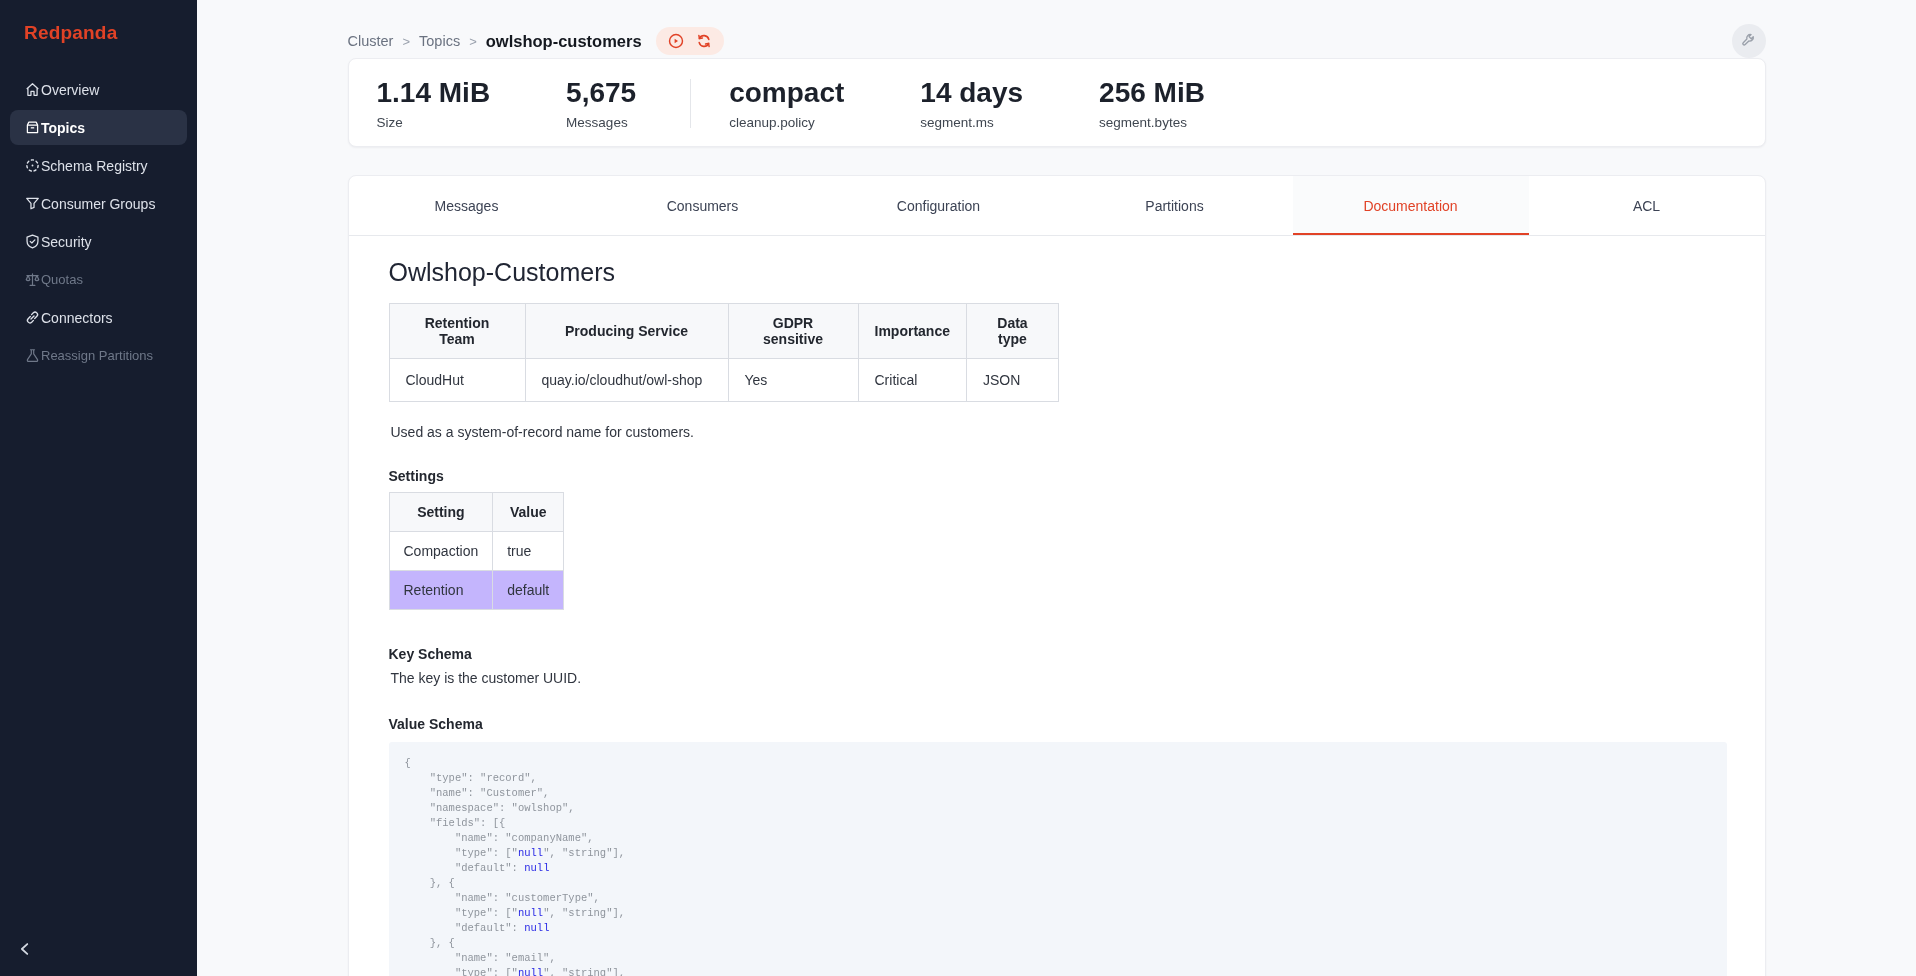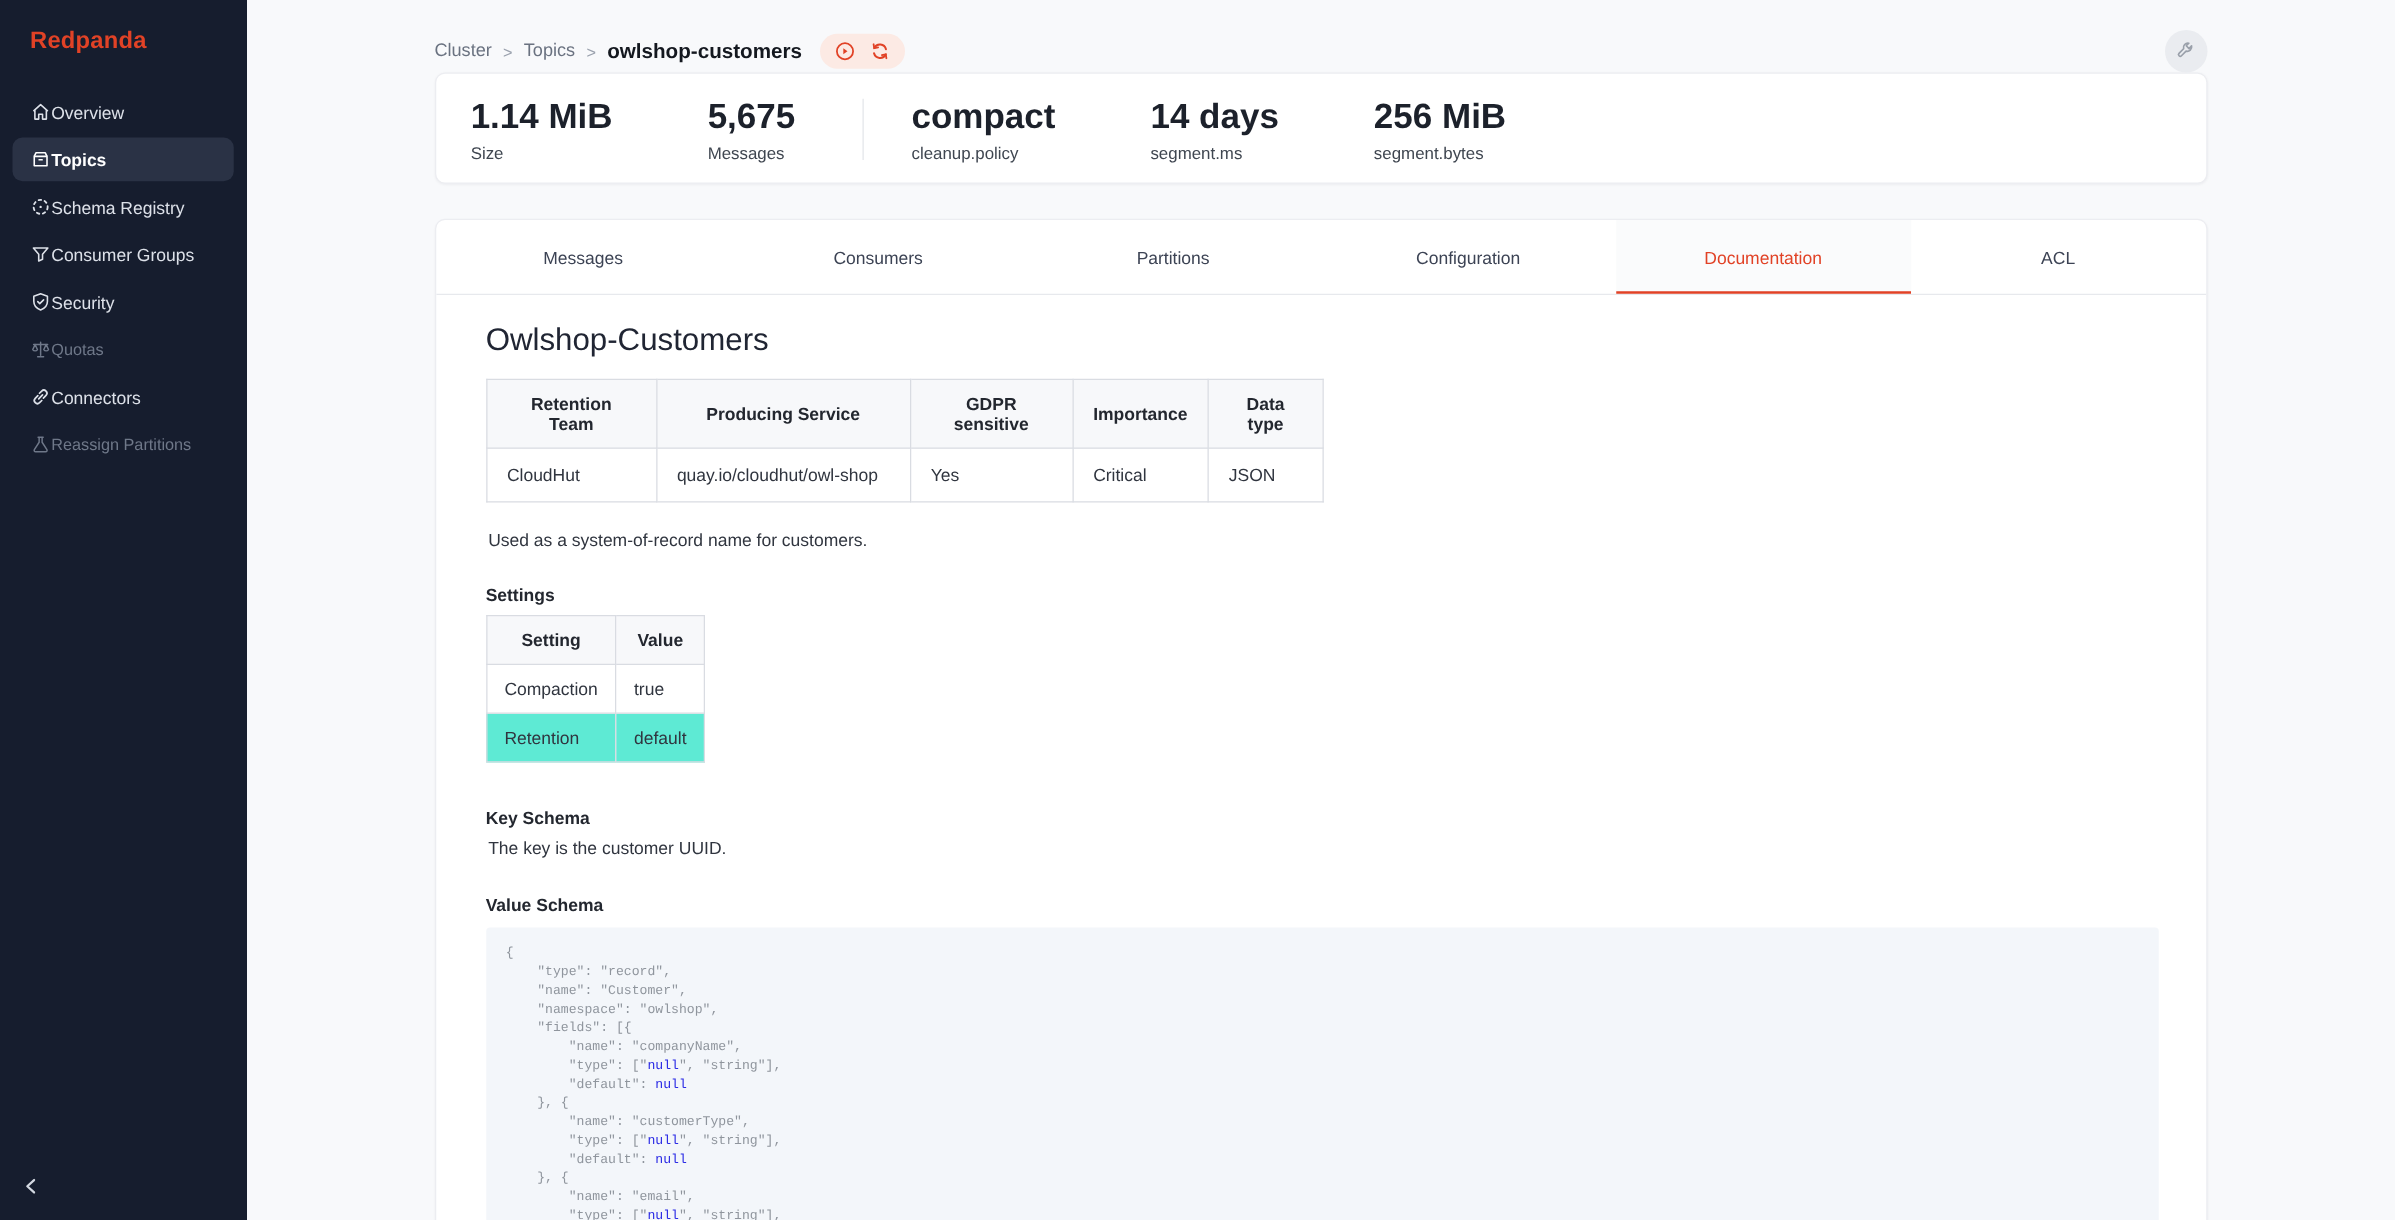--- a/index.html
+++ b/index.html
@@ -93,21 +93,21 @@
   td { padding:13px 16px; text-align:left; }
 
   .info-table th:nth-child(1){ width:136px; } .info-table th:nth-child(2){ width:203px; }
   .info-table th:nth-child(3){ width:130px; } .info-table th:nth-child(4){ width:105px; }
   .info-table th:nth-child(5){ width:92px; }
 
   .doc-desc { font-size:14px; color:#30353f; margin:22px 0 0 2px; }
   .section-h { font-size:14px; font-weight:bold; color:#23272f; margin:28px 0 8px 0; }
   .settings-table th:nth-child(1){ width:93px; } .settings-table th:nth-child(2){ width:63px; }
   .settings-table td { padding:11px 14px; }
-  .settings-table tr.alt td { background:#5eead4;margin-left:28px; }
+  .settings-table tr.alt td { background:#c4b5fd;margin-left:28px; }
 
   .schema-text { font-size:14px; color:#30353f; margin:6px 0 0 2px; }
 
   .code-block {
     margin-top:10px; background:#f3f6fa; border-radius:3px;
     padding:14px 16px; width:1338px;
     font-family:"Liberation Mono", monospace;
     font-size:10.5px; line-height:15px;
     color:#8f959d; white-space:pre; overflow:hidden;
   }
@@ -263,22 +263,22 @@
             <div class="stat-value">256 MiB</div>
             <div class="stat-label">segment.bytes</div>
           </div>
         </div>
     </section>
 
     <section class="card tab-card">
       <div class="tabs">
           <div class="tab">Messages</div>
           <div class="tab">Consumers</div>
+          <div class="tab">Configuration</div>
           <div class="tab">Partitions</div>
-          <div class="tab">Configuration</div>
           <div class="tab active">Documentation</div>
           <div class="tab">ACL</div>
         </div>
 
       <div class="doc">
         <h1 class="doc-title">Owlshop-Customers</h1>
 
         <table class="info-table">
           <thead>
               <tr>

